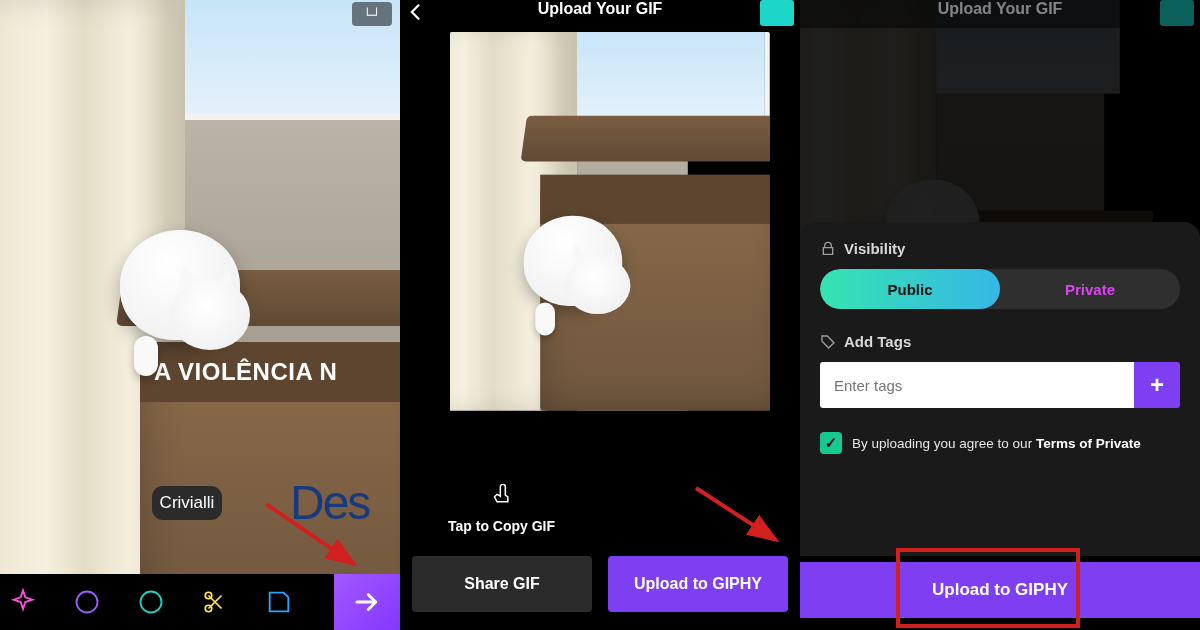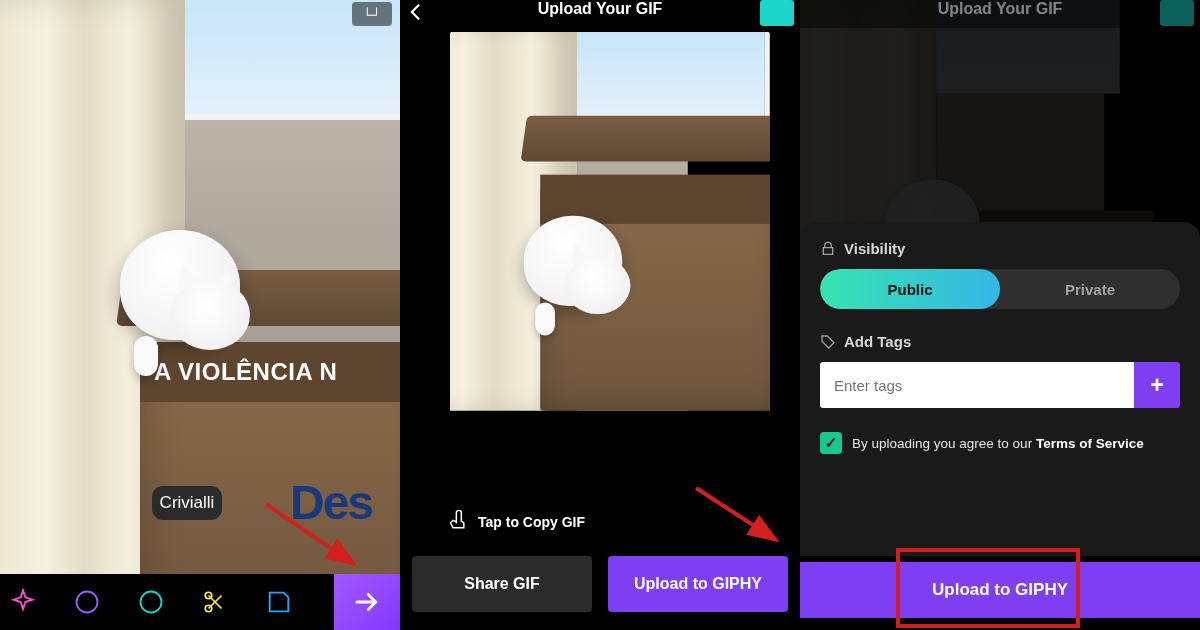--- a/index.html
+++ b/index.html
@@ -31,21 +31,21 @@
                background:#5d452f; }
   .box .label{ position:absolute; left:14px; top:40px; width:260px; height:44px;
                color:#fff; font-weight:700; font-size:24px; letter-spacing:.5px;
                display:flex; align-items:center; }
   .box .red  { position:absolute; left:10px; bottom:14px; color:#c63027;
                font-size:80px; font-weight:900; font-style:italic; letter-spacing:-4px; }
   .box .criv { position:absolute; left:12px; bottom:110px; width:70px; height:34px;
                background:#2b2b2b; color:#fff; font-size:17px; display:flex;
                align-items:center; justify-content:center; border-radius:11px; }
   .box .des  { position:absolute; left:150px; bottom:100px; color:#183a7d;
-               font-size:48px; font-weight:700; letter-spacing:-2px; }
+               font-size:48px; font-weight:400; letter-spacing:-2px; }
   .box .flap { position:absolute; left:-20px; top:-40px; width:340px; height:56px;
                background:linear-gradient(#7a5d41,#5f4a35);
                transform:skewX(-8deg); border-radius:6px; }
   .cat  { position:absolute; left:100px; top:210px; width:160px; height:160px; }
   .cat .body{ position:absolute; left:20px; top:20px; width:120px; height:110px;
               background:radial-gradient(ellipse at 40% 30%, #ffffff, #f2f2f2 70%);
               border-radius:55% 55% 50% 50%;
               box-shadow:0 8px 18px rgba(0,0,0,.3); }
   .cat .head{ position:absolute; left:70px; top:70px; width:80px; height:70px;
               background:radial-gradient(ellipse at 45% 35%, #ffffff, #f2f2f2 70%);
@@ -74,39 +74,39 @@
   .hdr{ position:absolute; left:0; right:0; top:0; height:28px; background:#000;
         display:flex; align-items:flex-start; justify-content:center; color:#fff;
         font-weight:700; font-size:16px; }
   .back{ position:absolute; left:6px; top:2px; color:#fff; }
   .sq  { position:absolute; right:6px; top:0; width:34px; height:26px;
          background:#1cd6c9; border-radius:3px; }
   .p2 .preview{ position:absolute; left:50px; right:30px; top:32px; bottom:130px;
                 overflow:hidden; border-radius:2px; }
   .p2 .preview .scene{ transform:scale(.82) translate(-30px,-6px); transform-origin:top left; }
   .tapcopy{ position:absolute; left:48px; bottom:96px; color:#fff; font-size:14px;
-            font-weight:600; display:flex; align-items:center; gap:10px; }
+            font-weight:600; display:flex; align-items:center; gap:10px;flex-direction:column; }
   .btnrow{ position:absolute; left:12px; right:12px; bottom:18px; height:56px;
            display:flex; gap:16px; }
   .btn{ flex:1; display:flex; align-items:center; justify-content:center;
         color:#fff; font-weight:700; font-size:16px; border-radius:4px; }
   .btn.grey{ background:#2b2b2b; }
   .btn.purple{ background:#7e3ff2; }
 
   
   .p3 .dim{ position:absolute; inset:0; }
   .p3 .dim .scene{ transform:scale(.78) translate(-10px,0); transform-origin:top left; opacity:.25; filter:brightness(.5); }
   .p3 .hdr{ opacity:.45; }
   .sheet{ position:absolute; left:0; right:0; bottom:74px; top:222px;
           background:#1a1a1a; border-radius:16px 16px 0 0; padding:18px 20px 14px 20px;
           color:#d8d8d8; }
   .row{ display:flex; align-items:center; gap:8px; margin-bottom:12px; font-weight:700; font-size:15px; }
   .seg{ display:flex; width:100%; height:40px; background:#2f2f2f; border-radius:22px; overflow:hidden; margin-bottom:24px; }
   .seg .opt{ flex:1; display:flex; align-items:center; justify-content:center;
-             font-weight:700; font-size:15px; color:#a3a3a3; }
+             font-weight:700; font-size:15px; color:#d946ef; }
   .seg .active{ background:linear-gradient(90deg,#36e3b0,#35b7e6); color:#111; border-radius:22px; }
   .tagsrow{ display:flex; height:46px; margin-top:6px; margin-bottom:24px; }
   .tagsrow input{ flex:1; border:none; padding:16px 14px; font-size:15px; color:#0f766e;
                   background:#fff; border-radius:3px 0 0 3px; }
   .tagsrow .plus{ width:46px; background:#7e3ff2; color:#fff; display:flex;
                   align-items:center; justify-content:center; font-size:24px; font-weight:700;
                   border-radius:0 3px 3px 0; }
   .agree{ display:flex; align-items:center; gap:10px; font-size:13.5px; color:#e5e5e5; }
   .agree b{ color:#fff; }
   .chk{ width:22px; height:22px; border-radius:4px; background:#18c98f; display:flex;
@@ -305,21 +305,21 @@
       <div class="tagsrow">
         <input placeholder="Enter tags" style="">
         <div class="plus">
           <span>+</span>
           </div>
       </div>
 
       <div class="agree">
         <div class="chk">✓</div>
         <span>
-          <span>By uploading you agree to our </span><b>Terms of Service</b>
+          <span>By uploading you agree to our </span><b>Terms of Private</b>
         </span>
       </div>
     </div>
 
     <div class="uploadbar">
       <span>Upload to GIPHY</span>
     </div>
 
     <div class="redbox" style="left:96px; bottom:2px; width:184px; height:80px;"></div>
   </div>

